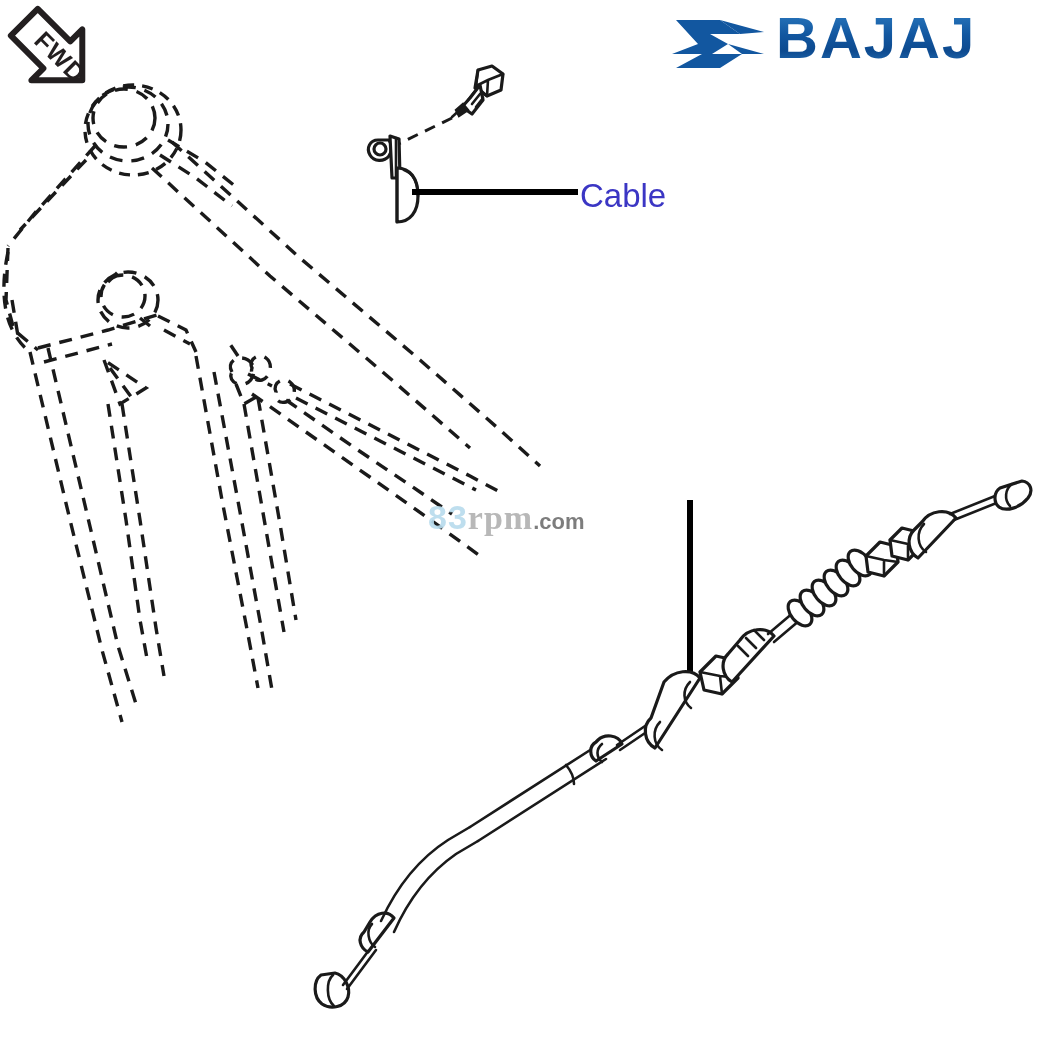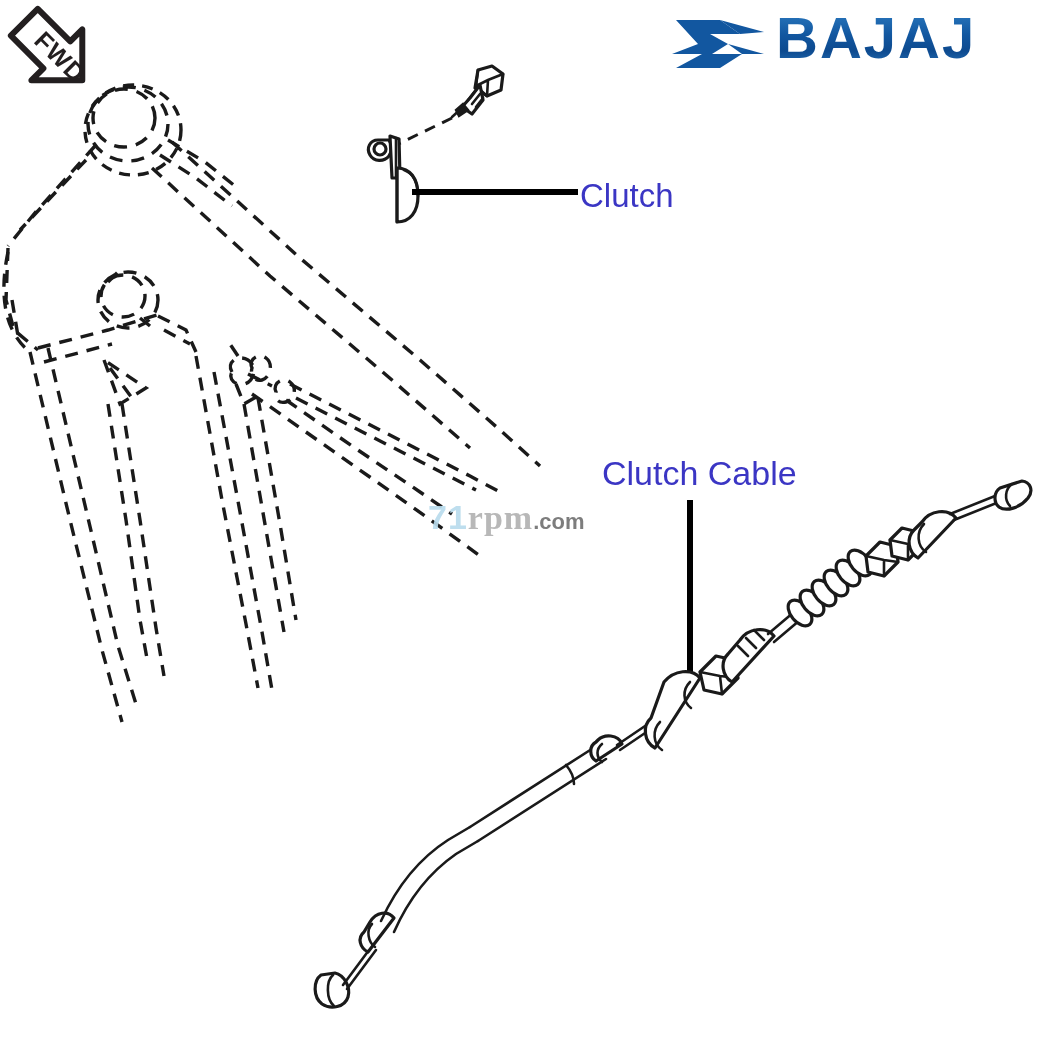--- a/index.html
+++ b/index.html
@@ -292,21 +292,20 @@
 
       <path class="thin" d="M950 514 L1000 494"></path>
       <path class="thin" d="M954 520 L1004 500"></path>
 
       <path class="ol" d="M1000 488 C994 492 993 502 999 507 C1006 512 1020 508 1028 498
                           C1034 490 1030 482 1022 481 Z"></path>
       <path class="thin" d="M1012 484 C1005 489 1004 500 1010 506"></path>
     </g>
   </svg>
 
-  <div class="callout-label" id="label-clamp">Clutch</div>
-
-  <div class="callout-label" id="label-clutch-cable">Clutch Cable</div>
+  <div class="callout-label" id="label-clamp">Cable</div>
+
 
   <div id="watermark">
-    <span class="wm-99">71</span><span class="wm-rpm">rpm</span><span class="wm-com">.com</span>
+    <span class="wm-99">83</span><span class="wm-rpm">rpm</span><span class="wm-com">.com</span>
   </div>
 
 </div>
 
 </body></html>

